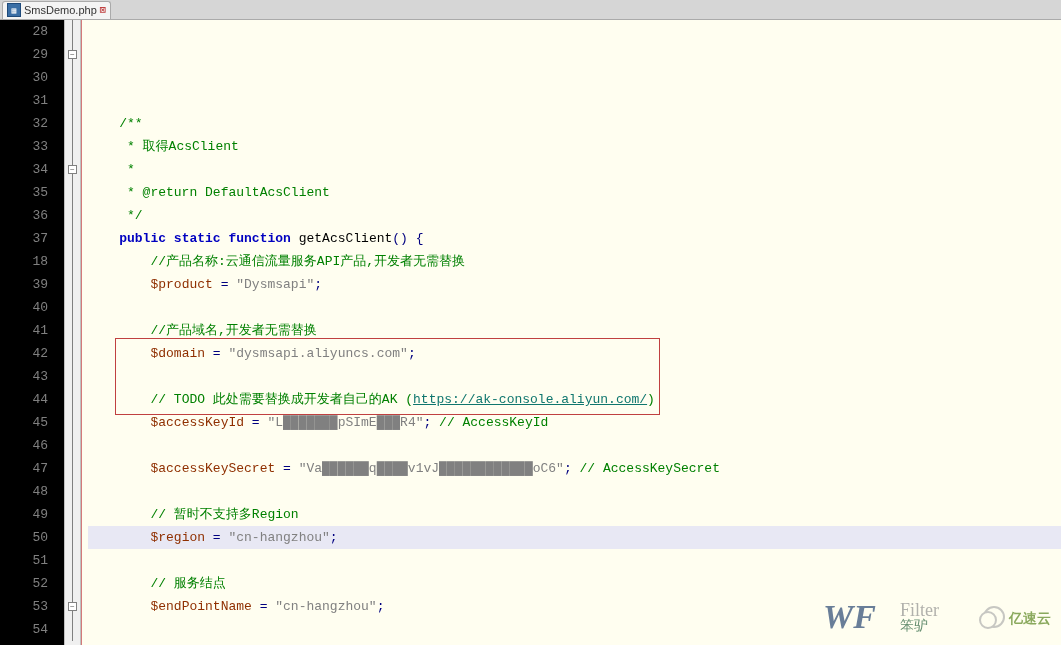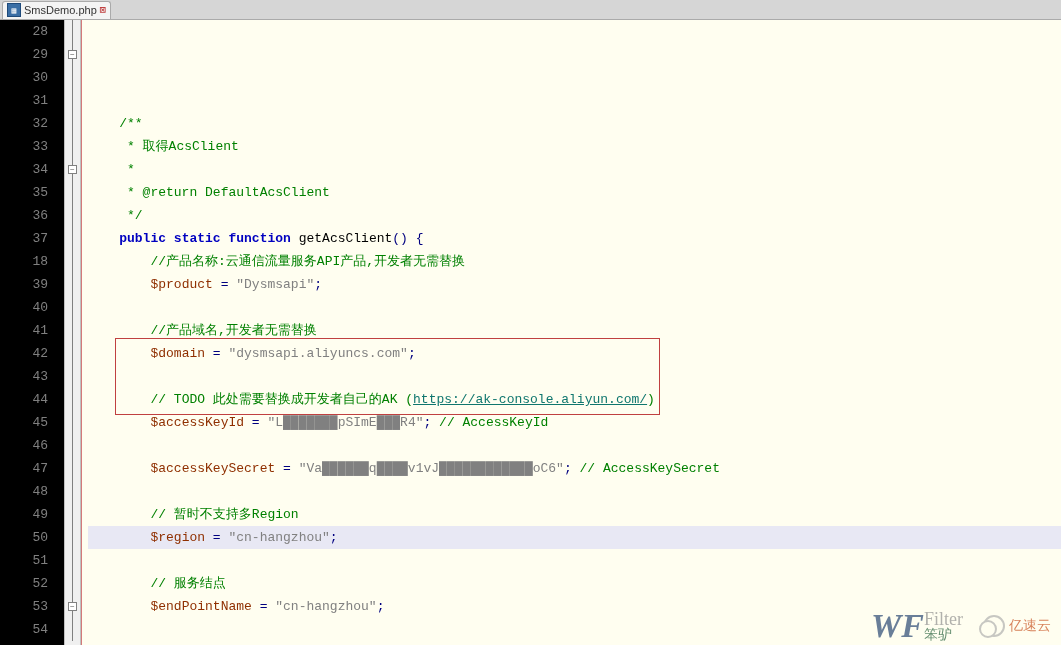--- a/index.html
+++ b/index.html
@@ -129,43 +129,45 @@
     .func { color: #000000; }
     .op { color: #000080; }
     .redbox {
       position: absolute;
       border: 1px solid #c04040;
       pointer-events: none;
     }
     .watermark {
       position: absolute;
       right: 10px;
-      bottom: 0;
+      bottom: 9px;
       display: flex;
       align-items: center;
       opacity: 0.65;
       pointer-events: none;
+      gap: 24px;
     }
     .wf-logo {
       font-family: Georgia, serif;
       font-size: 34px;
       color: #1a3a6a;
       font-weight: bold;
       font-style: italic;
     }
     .wf-text {
       line-height: 1;
     }
     .wf-filter { font-family: "Times New Roman", serif; font-size: 18px; color: #888; }
     .wf-cn { font-size: 14px; color: #14532d; }
     .ysy {
       margin-left: 20px;
       display: flex;
-      align-items: center;
-      color: #c2410c;
+      align-items: flex-end;
+      color: #4d7c0f;
+      font-weight: bold;
     }
     .ysy-icon {
       width: 22px; height: 22px; border-radius: 50%;
       border: 2px solid #aaa; position: relative; margin-right: 4px;
     }
     .ysy-icon::before {
       content: ""; position: absolute; width: 14px; height: 14px;
       border-radius: 50%; border: 2px solid #aaa; left: -6px; top: 3px; background: #fffef0;
     }
     .ysy-text { font-size: 14px; }

